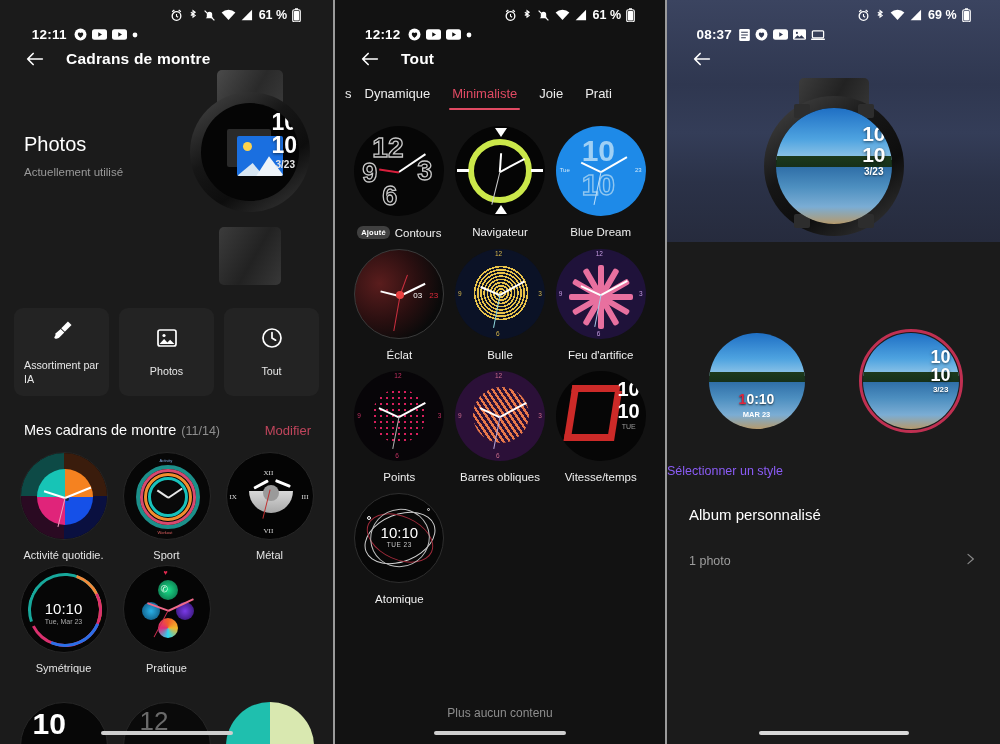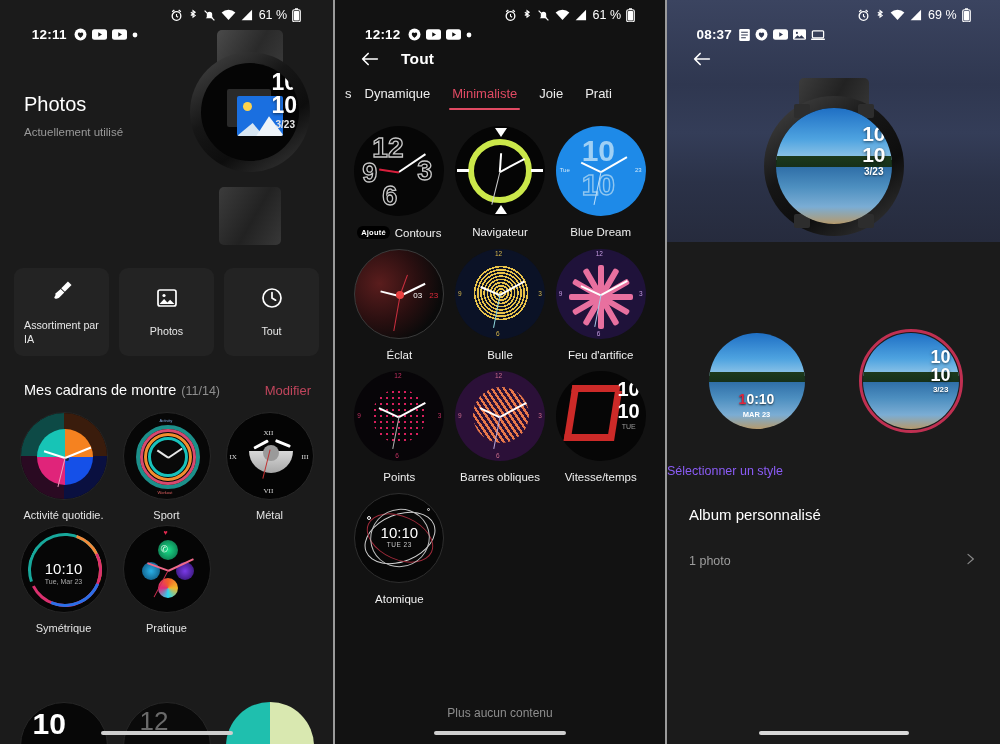--- a/index.html
+++ b/index.html
@@ -19,21 +19,21 @@
   .statusbar {
     height: 30px; display: flex; align-items: center;
     justify-content: center; gap: 6px;
     color: #fff; font-size: 13px; font-weight: bold;
     position: relative; z-index: 20;
   }
   .statusbar .clock { font-size: 13.5px; letter-spacing: .2px; margin-right: 2px; }
   .sb-left { display: flex; align-items: center; gap: 5px; margin-top: 39px; }
   .sb-right { display: flex; align-items: center; gap: 5px; margin-left: 26px; }
   .sb-ico { display: inline-flex; align-items: center; }
-  .batt-txt { font-size: 12.5px; font-weight: normal; }
+  .batt-txt { font-size: 12.5px; font-weight: bold; }
 
   
   .header { display: flex; align-items: center; gap: 20px; padding: 18px 0 0 24px; position: relative; z-index: 15; }
   .backarrow { width: 22px; height: 22px; cursor: pointer; }
   .htitle { font-size: 15.5px; font-weight: bold; color: #fff; letter-spacing: .2px; }
 
   
   .hero { position: relative; height: 230px; }
   .hero-txt { position: absolute; left: 24px; top: 63px; }
   .hero-title { font-size: 20px; color: #fff; font-weight: normal; }
@@ -90,21 +90,21 @@
   .tab { font-size: 13px; color: #ededed; padding: 0 11px 9px 11px; cursor: pointer; white-space: nowrap; }
   .tab.edge { color: #ededed; padding-left: 6px; padding-right: 2px; }
   .tab.active { color: #e04a63; position: relative; }
   .tab.active::after { content: ""; position: absolute; left: 8px; right: 8px; bottom: 0;
     height: 2.5px; background: #e04a63; border-radius: 2px; }
 
   .grid2 { display: grid; grid-template-columns: repeat(3,1fr); gap: 10px 0; padding: 16px 14px 0 14px; }
   .g2cell { display: flex; flex-direction: column; align-items: center; }
   .g2cell .capwrap { display: flex; align-items: center; gap: 5px; margin-top: 10px; }
   .g2cell .cap { font-size: 11.5px; color: #f0f0f0; white-space: nowrap; }
-  .badge { background: #000000; color: #fff; font-size: 7.5px; font-weight: bold;
+  .badge { background: #404040; color: #fff; font-size: 7.5px; font-weight: bold;
     padding: 2px 4px; border-radius: 6px; letter-spacing: .2px; }
   .dial2 { width: 90px; height: 90px; border-radius: 50%; position: relative; overflow: hidden; background: #0a0a0a; cursor: pointer; }
 
   .nomore { text-align: center; font-size: 12px; color: #8d8d8d; position: absolute; left: 0; right: 0; bottom: 24px; }
 
   
   .p3top { position: relative; height: 242px;
     background: linear-gradient(180deg,#3b4460 0%,#2f3750 35%,#343d58 55%,#2b3248 75%,#262b3d 100%); }
   .p3body { position: absolute; left: 0; right: 0; top: 242px; bottom: 0; background: #1b1b1b; }
   .styles { display: flex; justify-content: center; gap: 44px; padding-top: 84px; }
@@ -189,20 +189,28 @@
         <span class="sb-ico">
             <svg width="9" height="14" viewBox="0 0 12 18">
               <rect x="4" y="0" width="4" height="2" fill="#fff"></rect>
               <rect x="1" y="2" width="10" height="16" rx="2" fill="none" stroke="#fff" stroke-width="1.6"></rect>
               <rect x="2.6" y="3.6" width="6.8" height="12.8" rx="1" fill="#fff"></rect>
             </svg>
           </span>
       </div>
     </div>
 
+    <div class="header">
+      <span class="backarrow">
+        <svg width="22" height="22" viewBox="0 0 24 24">
+            <path d="M20 12H4M10 6l-6 6 6 6" stroke="#fff" stroke-width="1.8" fill="none" stroke-linecap="round" stroke-linejoin="round"></path>
+          </svg>
+      </span>
+      <span class="htitle">Cadrans de montre</span>
+    </div>
 
     <div class="hero">
       <div class="hero-txt">
         <div class="hero-title">Photos</div>
         <div class="hero-sub">Actuellement utilisé</div>
       </div>
       <div class="watch-hero">
         <div class="band-top" style="top:0;width:66px;height:62px;background:linear-gradient(120deg,#4a4a4a,#2a2a2a 50%,#3f3f3f);"></div>
         <div class="band-bot" style="bottom:0;width:62px;height:58px;background:linear-gradient(120deg,#3c3c3c,#222 55%,#383838);"></div>
         <div class="wcase" style="top:22px;width:120px;height:120px;"></div>

